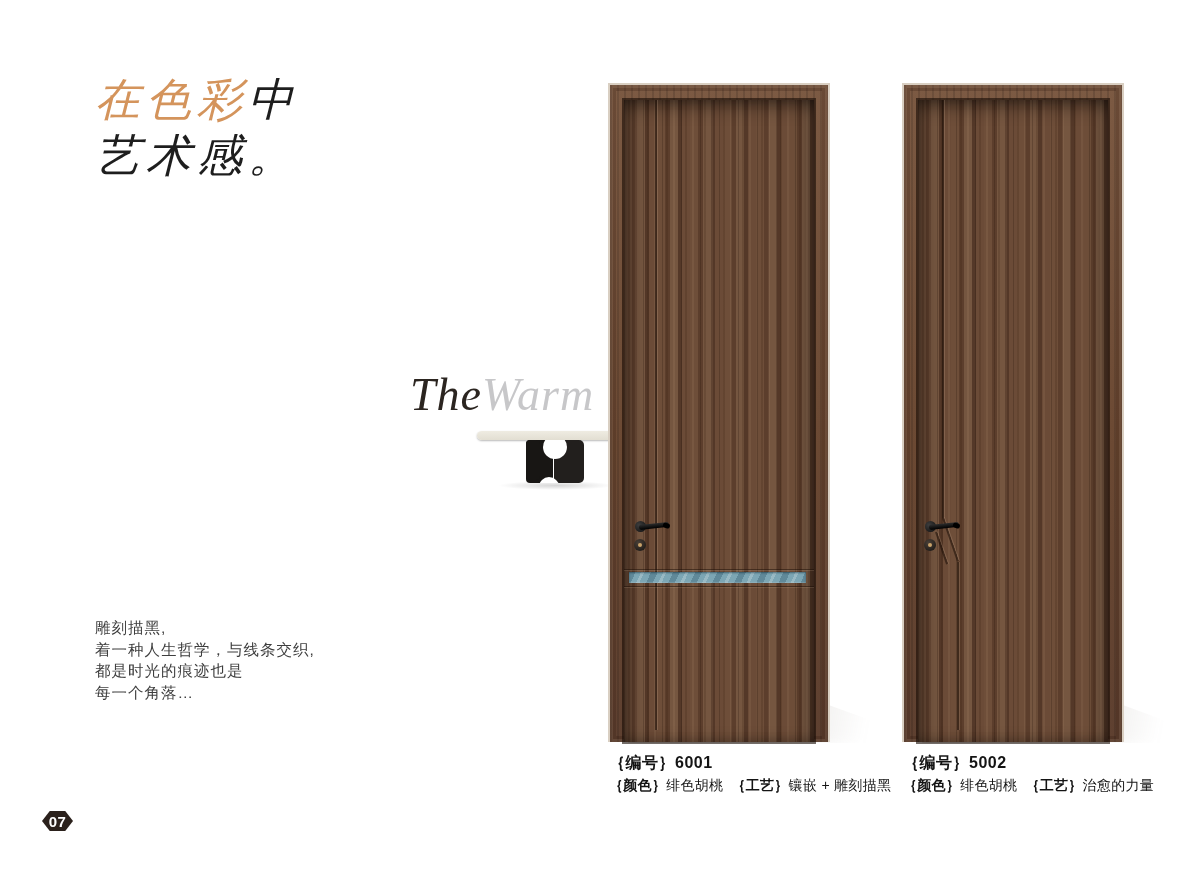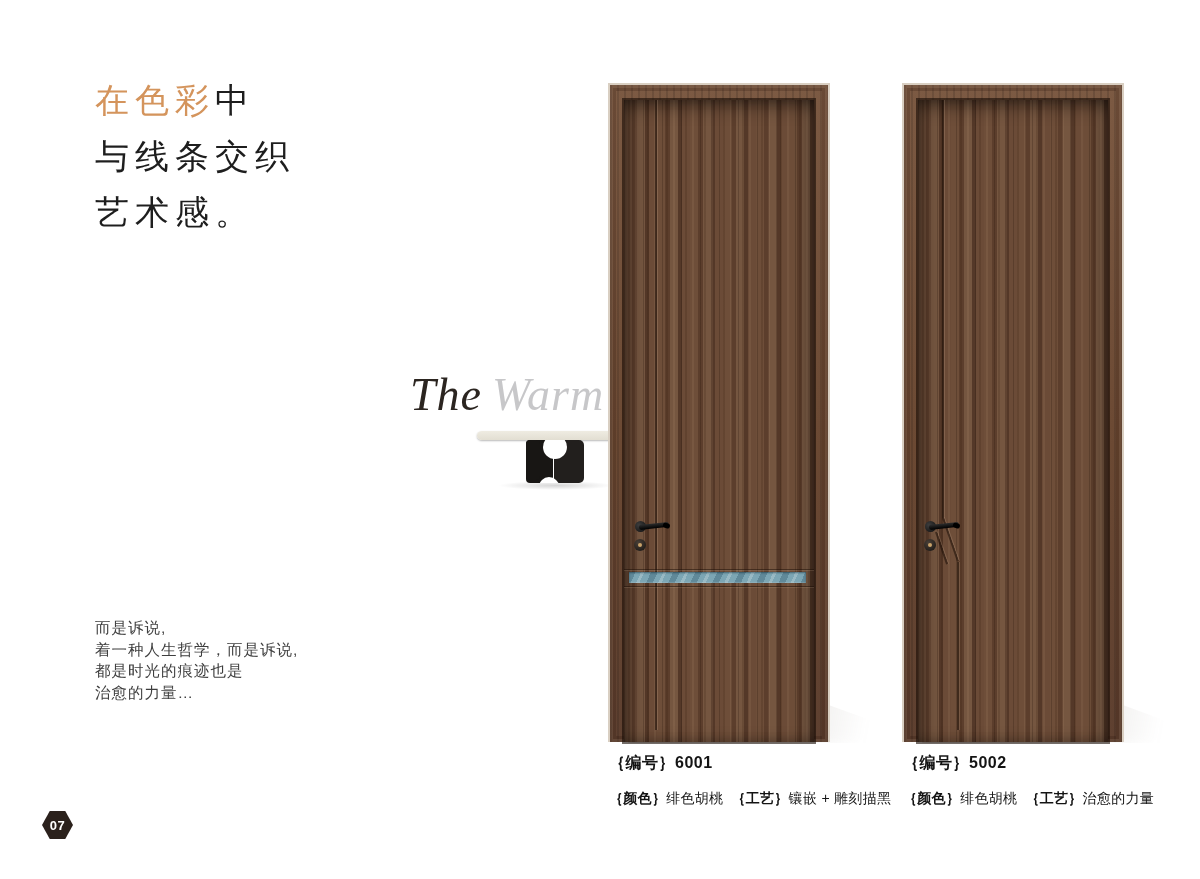--- a/index.html
+++ b/index.html
@@ -2,28 +2,28 @@
 <html><head>
 <meta charset="utf-8">
 <style>
   * { margin:0; padding:0; box-sizing:border-box; }
   html,body { width:1200px; height:879px; }
   body { font-family:"Liberation Sans","DejaVu Sans",sans-serif; background:#ffffff; overflow:hidden; }
   .page { position:relative; width:1200px; height:879px; background:#ffffff; }
 
   
   .heading { position:absolute; left:95px; top:72px; font-weight:300; color:#1e1e1e;
-             font-size:34px; line-height:56px; letter-spacing:6px; }
+             font-size:45px; line-height:56px; letter-spacing:6px;font-style:italic; }
   .heading .accent { color:#d4945c; }
 
   
   .subtitle { position:absolute; left:410px; top:368px; font-family:"Liberation Serif","DejaVu Serif",serif;
               font-style:italic; font-size:46px; letter-spacing:1px; }
   .subtitle .w1 { color:#2b2520;margin-top:28px; }
-  .subtitle .w2 { color:#c7c7c9; margin-left:10px; }
+  .subtitle .w2 { color:#c7c7c9; }
 
   
   .table-top { position:absolute; left:477px; top:431px; width:139px; height:9px;
                background:linear-gradient(180deg,#efece2,#e2ded2); border-radius:5px/4px;
                box-shadow:0 1px 2px rgba(0,0,0,0.28); z-index:0; }
   .table-base { position:absolute; left:520px; top:440px; width:72px; height:43px; z-index:0; }
   .table-shadow { position:absolute; left:498px; top:481px; width:116px; height:9px;
                   background:radial-gradient(ellipse at center, rgba(0,0,0,0.16), rgba(0,0,0,0) 70%); z-index:0; }
 
   
@@ -73,62 +73,61 @@
            background:linear-gradient(180deg,#2e2e2e,#000); transform:rotate(-6deg); transform-origin:left center; }
   .lever::after { content:""; position:absolute; right:-1px; top:1px; width:7px; height:5px;
                   border-radius:2px; background:#000; transform:rotate(24deg); }
   .lock { position:absolute; width:12px; height:12px; border-radius:50%;
           background:radial-gradient(circle at 38% 32%, #4a4038, #141210); }
   .lock::after { content:""; position:absolute; left:4px; top:4px; width:4px; height:4px;
                  border-radius:50%; background:#c9a36a; }
 
   .caption { position:absolute; left:1px; top:670px; width:310px; white-space:nowrap; color:#141414; }
   .cap-line1 { font-size:16px; font-weight:700; letter-spacing:0.5px; }
-  .cap-line2 { font-size:14px; margin-top:16px; letter-spacing:0.3px; }
+  .cap-line2 { font-size:14px; margin-top:3px; letter-spacing:0.3px; }
   .cap-line2 .lbl { font-weight:700; }
   .cap-line2 .val { font-weight:400; margin-right:8px; }
 
   
-  .badge { position:absolute; left:42px; top:811px; width:31px; height:28px; background:#2b211c;
+  .badge { position:absolute; left:42px; top:811px; width:31px; height:20px; background:#2b211c;
            clip-path:polygon(0 50%, 25% 0, 75% 0, 100% 50%, 75% 100%, 25% 100%);
            display:flex; align-items:center; justify-content:center;
-           color:#ffffff; font-size:13px; font-weight:700; letter-spacing:0.5px; }
+           color:#ffffff; font-size:15px; font-weight:700; letter-spacing:0.5px; }
 </style>
 </head>
 <body>
 
 <div class="page">
 
   <h1 class="heading">
     <div><span class="accent" style="color: rgb(212, 148, 92);">在色彩</span><span>中</span></div>
-    <div>与线条交织</div>
     <div>艺术感。</div>
   </h1>
 
   <div class="subtitle">
     <span class="w1">The</span><span class="w2">Warm</span>
   </div>
 
   <div class="table-shadow"></div>
   <div class="table-top"></div>
   <div class="table-base">
     <svg width="72" height="43" viewBox="0 0 72 43">
       <rect x="6" y="0" width="27" height="43" rx="4" fill="#181614"></rect>
       <rect x="34" y="0" width="30" height="43" rx="5" fill="#221f1d"></rect>
       <circle cx="35" cy="7" r="12" fill="#ffffff"></circle>
       <circle cx="29" cy="47" r="10" fill="#ffffff"></circle>
       <rect x="6" y="0" width="14" height="40" rx="4" fill="#181614"></rect>
     </svg>
   </div>
 
   <div class="intro">
-    <div>而是诉说,</div>
-    <div>着一种人生哲学，而是诉说,</div>
+    <div>雕刻描黑,</div>
+    <div>着一种人生哲学，与线条交织,</div>
     <div>都是时光的痕迹也是</div>
-    <div>治愈的力量…</div>
+    <div>每一个角落…</div>
   </div>
 
   <div class="door-group" id="door-1">
     <div class="door-shadow"></div>
     <div class="door-frame">
       <div class="door-slab">
         <div class="v-groove" style="left:31px; top:0; bottom:12px;"></div>
         <div class="h-groove" style="top:469px;"></div>
         <div class="inlay" style="background-color: rgb(124, 166, 180);"></div>
         <div class="h-groove" style="top:486px;"></div>

